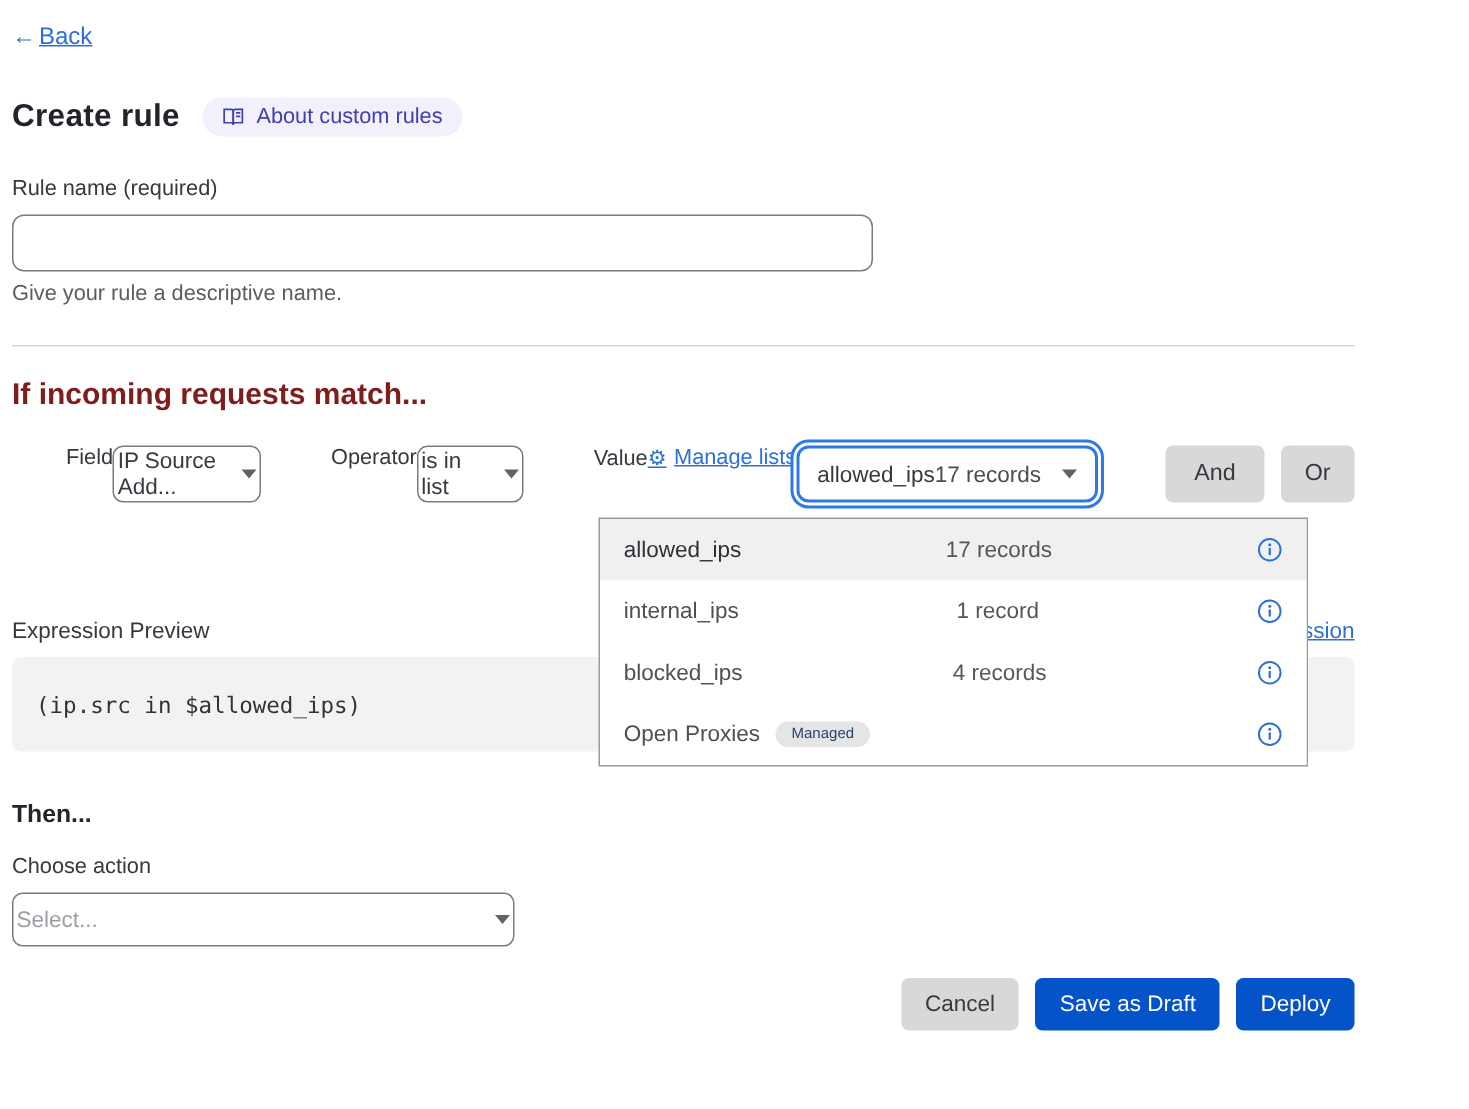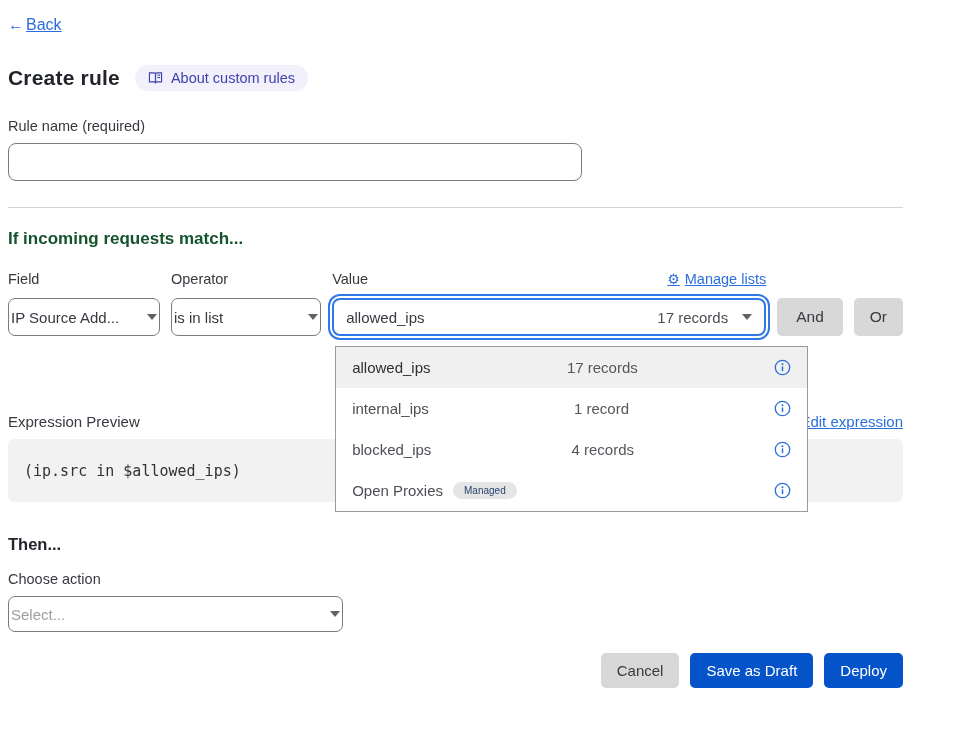--- a/index.html
+++ b/index.html
@@ -32,25 +32,25 @@
   .rule-name-input {
     margin-top: 9px; width: 574px; height: 38px;
     border: 1px solid #7b7b7b; border-radius: 8px;
     font-size: 15px; padding: 0 12px; outline: none; color: #36393f;
     font-family: "Liberation Sans", sans-serif;
   }
   .helper { margin-top: 7px; color: #5a5d61; font-size: 14.5px; }
 
   .divider { margin-top: 26px; border: none; border-top: 1px solid #d4d4d4; }
 
-  .section-heading { margin-top: 21px; font-size: 17px; font-weight: bold; color: #14532d; }
+  .section-heading { margin-top: 21px; font-size: 20px; font-weight: bold; color: #7f1d1d; }
 
   
   .match-row { margin-top: 22px; display: flex; align-items: flex-end; gap: 11px; }
-  .col { display: flex; flex-direction: column; }
+  .col { display: flex; flex-direction: row; margin-left: 36px; }
   .col-field { width: 167px; }
   .col-operator { width: 165px; }
   .col-value { width: 477px; position: relative; }
   .col .ctl-label { font-size: 14.5px; color: #36393f; margin-bottom: 11px; }
   .value-header { display: flex; justify-content: space-between; align-items: baseline; margin-bottom: 11px; }
   .value-header .ctl-label { margin-bottom: 0; }
   .manage-lists { font-size: 14.5px; display: inline-flex; align-items: center; gap: 5px; }
   .manage-lists .gear { text-decoration: none; font-size: 14px; display: inline-block; }
 
   .select {
@@ -139,20 +139,21 @@
           <line x1="10" y1="7" x2="13" y2="7"></line>
         </svg>
       </span>
       <span>About custom rules</span>
     </span>
   </div>
 
   
   <label class="field-label">Rule name (required)</label>
   <input class="rule-name-input" type="text" value="" style="">
+  <div class="helper">Give your rule a descriptive name.</div>
 
   <hr class="divider">
 
   
   <h2 class="section-heading">If incoming requests match...</h2>
 
   <div class="match-row">
     <div class="col col-field">
       <span class="ctl-label">Field</span>
       <div class="select">

